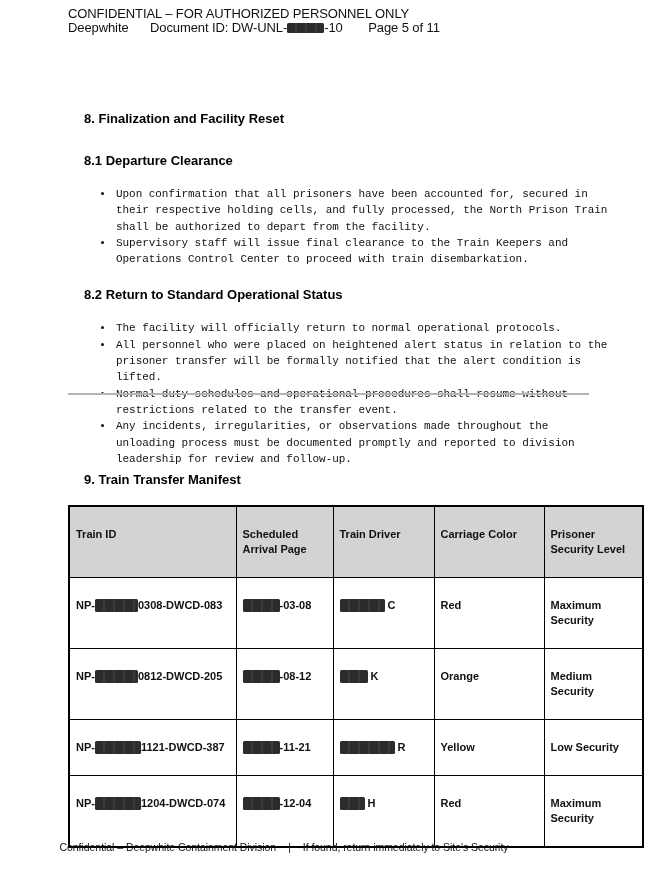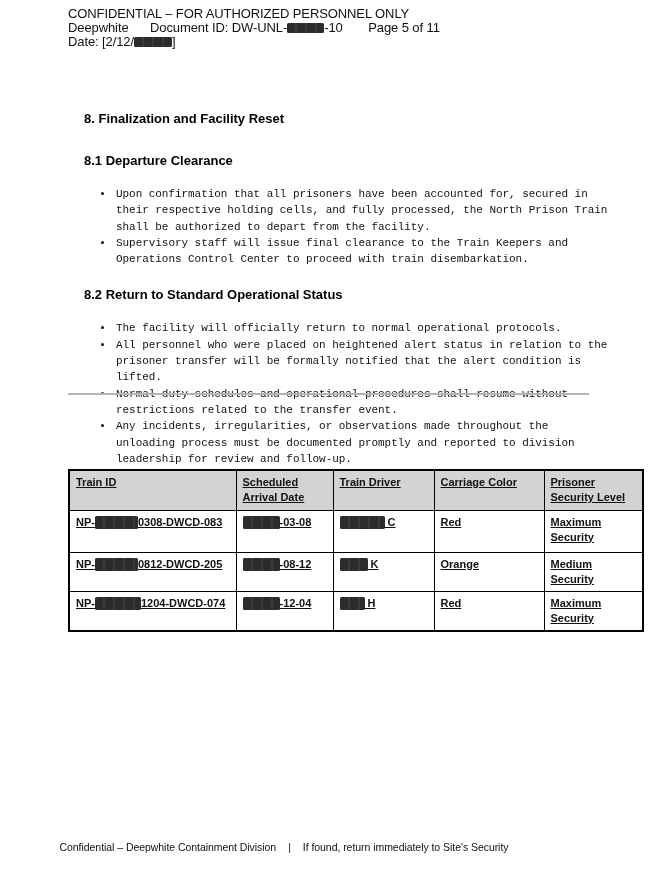--- a/index.html
+++ b/index.html
@@ -40,23 +40,22 @@
   .divider{position:absolute;top:393px;left:68px;width:521px;height:2px;background:#b4b4b4;}
 
   
   table.manifest{
     border-collapse:collapse;table-layout:fixed;width:574px;margin-top:14px;
     border:2px solid #000;
   }
   table.manifest th,table.manifest td{
     border:1.5px solid #000;
     font-size:11px;font-weight:700;line-height:15px;
-    padding:4px 6px;vertical-align:top;text-align:left;
+    padding:20px 6px;vertical-align:top;text-align:left;
     overflow:hidden;
-    text-decoration:underline;
   }
   table.manifest thead tr{height:40px;}
   table.manifest thead th{background:#d3d3d3;}
   table.manifest tbody tr:nth-child(1){height:42px;}
   table.manifest tbody tr:nth-child(2){height:28px;}
   table.manifest tbody tr:nth-child(3){height:27px;}
   table.manifest tbody tr:nth-child(4){height:56px;}
   table.manifest td{white-space:normal;}
 
   
@@ -71,21 +70,20 @@
 
 <div class="page">
 
   <div class="doc-header">
     <div>CONFIDENTIAL – FOR AUTHORIZED PERSONNEL ONLY</div>
     <div class="hdr-row">
       <span class="hdr-org">Deepwhite</span>
       <span class="hdr-docid">Document ID: DW-UNL-<span class="redact" style="width: 37px;"></span>-10</span>
       <span>Page 5 of 11</span>
     </div>
-    <div>Date: [2/12/<span class="redact" style="width: 38px;"></span>]</div>
   </div>
 
   <div class="content" id="section8">
     <h1>8. Finalization and Facility Reset</h1>
     <h2 class="sub1">8.1 Departure Clearance</h2>
     <ul class="bullets">
         <li>Upon confirmation that all prisoners have been accounted for, secured in their respective holding cells, and fully processed, the North Prison Train shall be authorized to depart from the facility.</li>
         <li>Supervisory staff will issue final clearance to the Train Keepers and Operations Control Center to proceed with train disembarkation.</li>
       </ul>
     <h2 class="sub2">8.2 Return to Standard Operational Status</h2>
@@ -93,32 +91,33 @@
         <li>The facility will officially return to normal operational protocols.</li>
         <li>All personnel who were placed on heightened alert status in relation to the prisoner transfer will be formally notified that the alert condition is lifted.</li>
         <li>Normal duty schedules and operational procedures shall resume without restrictions related to the transfer event.</li>
         <li>Any incidents, irregularities, or observations made throughout the unloading process must be documented promptly and reported to division leadership for review and follow-up.</li>
       </ul>
   </div>
 
   <div class="divider"></div>
 
   <div class="content" id="section9">
+    <h1>9. Train Transfer Manifest</h1>
     <table class="manifest">
       <colgroup>
         <col style="width:167px">
           <col style="width:97px">
           <col style="width:101px">
           <col style="width:110px">
           <col style="width:99px">
       </colgroup>
       <thead>
         <tr>
             <th>Train ID</th>
-            <th>Scheduled Arrival Date</th>
+            <th>Scheduled Arrival Page</th>
             <th>Train Driver</th>
             <th>Carriage Color</th>
             <th>Prisoner Security Level</th>
           </tr>
       </thead>
       <tbody>
           <tr>
             <td>NP-<span class="redact" style="width: 43px;"></span>0308-DWCD-083</td>
             <td><span class="redact" style="width: 37px;"></span>-03-08</td>
             <td><span class="redact" style="width: 45px;"></span> C</td>
@@ -126,20 +125,27 @@
             <td>Maximum Security</td>
           </tr>
           <tr>
             <td>NP-<span class="redact" style="width: 43px;"></span>0812-DWCD-205</td>
             <td><span class="redact" style="width: 37px;"></span>-08-12</td>
             <td><span class="redact" style="width: 28px;"></span> K</td>
             <td>Orange</td>
             <td>Medium Security</td>
           </tr>
           <tr>
+            <td>NP-<span class="redact" style="width: 46px;"></span>1121-DWCD-387</td>
+            <td><span class="redact" style="width: 37px;"></span>-11-21</td>
+            <td><span class="redact" style="width: 55px;"></span> R</td>
+            <td>Yellow</td>
+            <td>Low Security</td>
+          </tr>
+          <tr>
             <td>NP-<span class="redact" style="width: 46px;"></span>1204-DWCD-074</td>
             <td><span class="redact" style="width: 37px;"></span>-12-04</td>
             <td><span class="redact" style="width: 25px;"></span> H</td>
             <td>Red</td>
             <td>Maximum Security</td>
           </tr>
         </tbody>
     </table>
   </div>
 

